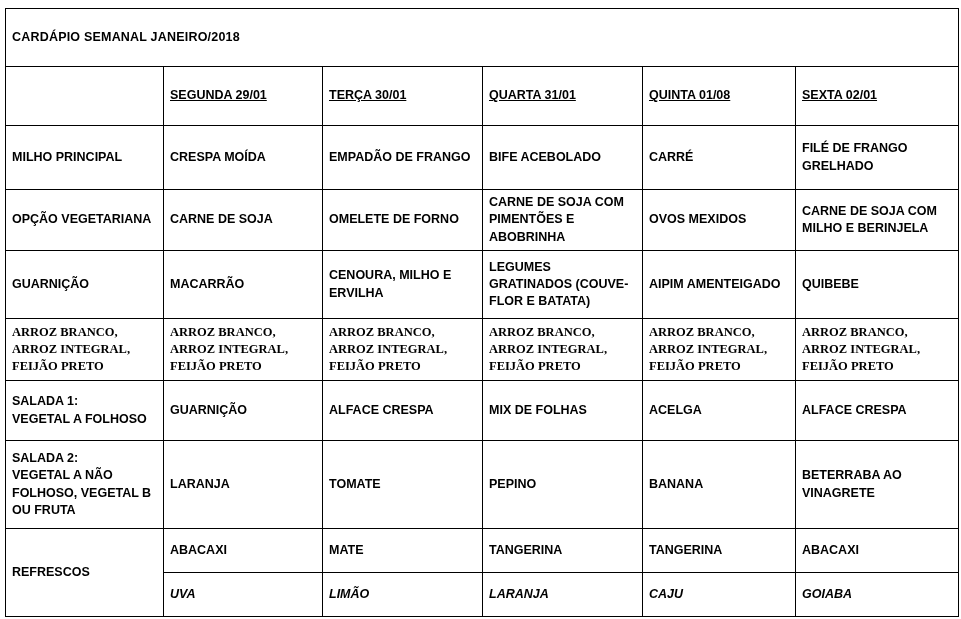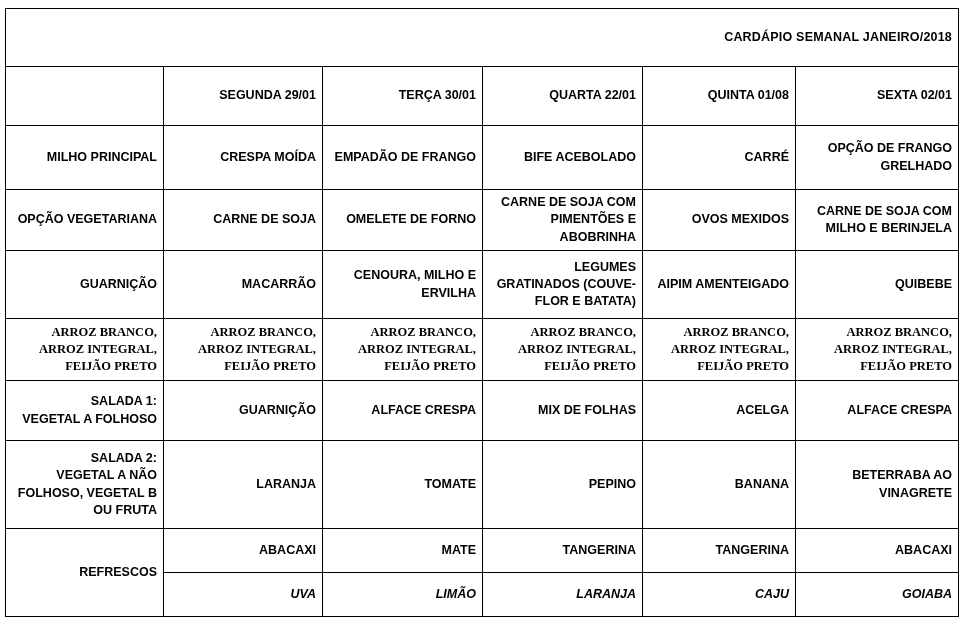--- a/index.html
+++ b/index.html
@@ -15,36 +15,36 @@
     padding: 8px 3px 3px 5px;
     background: #ffffff;
   }
   table.menu {
     border-collapse: collapse;
     table-layout: fixed;
     width: 953px;
   }
   table.menu td {
     border: 1px solid #000000;
-    text-align: right;
+    text-align: left;
     vertical-align: middle;
     font-weight: bold;
     font-size: 12.5px;
     line-height: 1.38;
     color: #000000;
     padding: 2px 6px;
     white-space: pre-line;
     overflow: hidden;
   }
   td.title-cell {
     font-size: 13px;
     letter-spacing: 0.2px;
   }
   tr.r-title   { height: 58px; }
-  tr.r-head    { height: 59px; }
+  tr.r-head    { height: 59px; text-decoration: underline; }
   tr.r-prato   { height: 64px; }
   tr.r-veg     { height: 61px; }
   tr.r-guar    { height: 68px; }
   tr.r-arroz   { height: 62px; font-family: Liberation Serif, serif; }
   tr.r-sal1    { height: 60px; }
   tr.r-sal2    { height: 88px; }
   tr.r-refr1   { height: 44px; }
   tr.r-refr2   { height: 44px; font-style: italic; }
 </style>
 </head>
@@ -63,32 +63,32 @@
 
     <tbody>
         <tr class="r-title">
       <td class="title-cell" colspan="6">CARDÁPIO SEMANAL JANEIRO/2018</td>
     </tr>
 
     <tr class="r-head">
       <td></td>
       <td>SEGUNDA 29/01</td>
       <td>TERÇA 30/01</td>
-      <td>QUARTA 22/01</td>
+      <td>QUARTA 31/01</td>
       <td>QUINTA 01/08</td>
       <td>SEXTA 02/01</td>
     </tr>
 
     <tr class="r-prato">
       <td>MILHO PRINCIPAL</td>
       <td>CRESPA MOÍDA</td>
       <td>EMPADÃO DE FRANGO</td>
       <td>BIFE ACEBOLADO</td>
       <td>CARRÉ</td>
-      <td>OPÇÃO DE FRANGO GRELHADO</td>
+      <td>FILÉ DE FRANGO GRELHADO</td>
     </tr>
 
     <tr class="r-veg">
       <td>OPÇÃO VEGETARIANA</td>
       <td>CARNE DE SOJA</td>
       <td>OMELETE DE FORNO</td>
       <td>CARNE DE SOJA COM
 PIMENTÕES E
 ABOBRINHA</td>
       <td>OVOS MEXIDOS</td>

